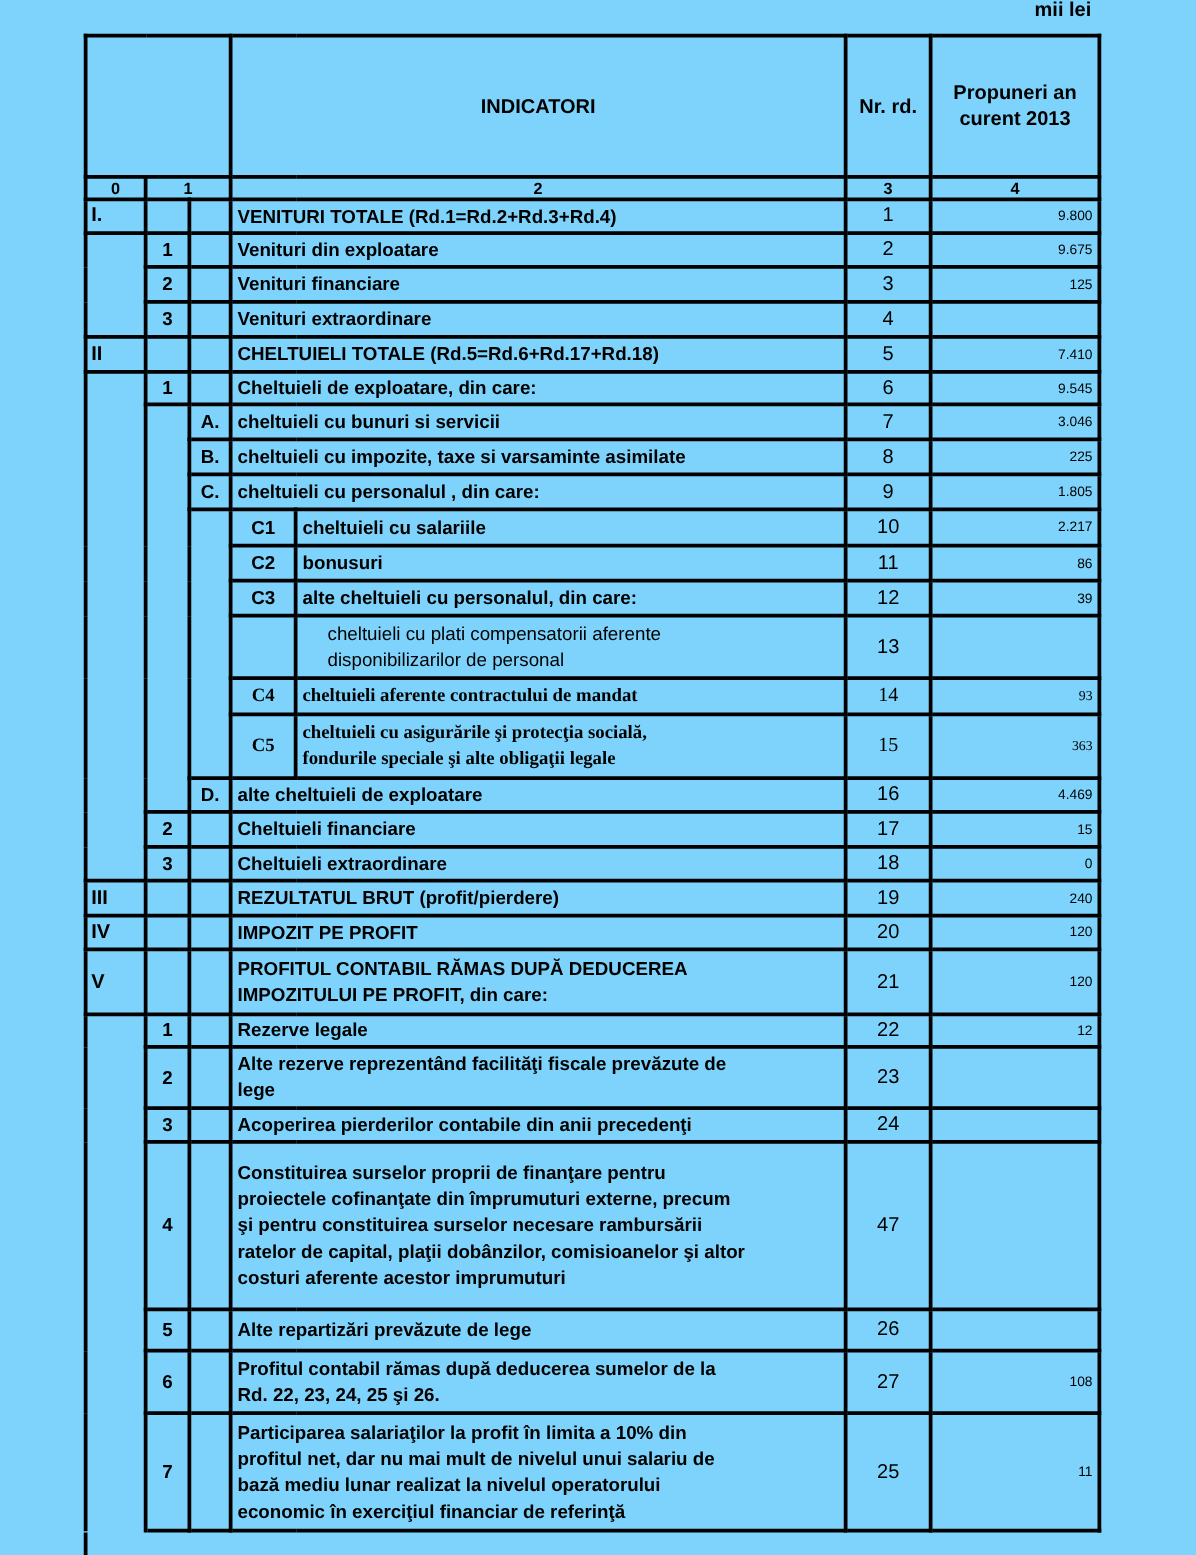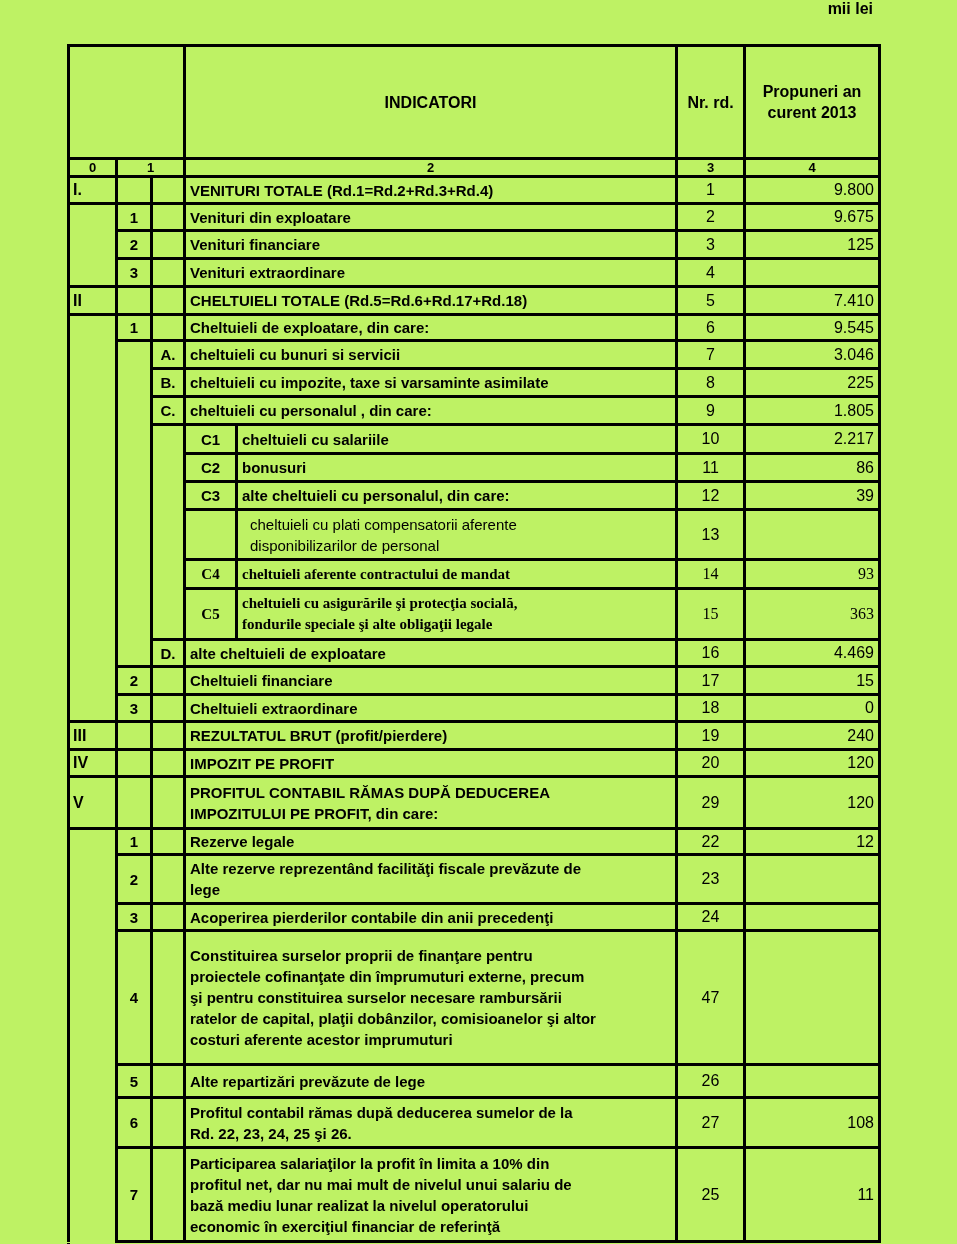--- a/index.html
+++ b/index.html
@@ -1,27 +1,27 @@
 <!DOCTYPE html>
 <html><head>
 <meta charset="utf-8">
 <style>
   html,body { margin:0; padding:0; background:#fff; }
   body { width:957px; height:1244px; font-family:"Liberation Sans", sans-serif; color:#000; }
-  .sheet { position:relative; width:957px; height:1244px; background:#bef264; overflow:hidden; }
+  .sheet { position:relative; width:957px; height:1244px; background:#7dd3fc; overflow:hidden; }
   .unit-label { position:absolute; top:0px; right:84px; font-weight:bold; font-size:16px; }
-  .tbl-wrap { position:absolute; left:67px; top:44px; width:811px; }
+  .tbl-wrap { position:absolute; left:67px; top:27px; width:811px; }
   table.bvc { border-collapse:collapse; table-layout:fixed; width:811px; }
   td { border:3px solid #000; padding:1px 3px; font-size:15px; vertical-align:middle; overflow:hidden; }
   .hdr { font-weight:bold; text-align:center; font-size:16px; white-space:pre-line; line-height:21px; }
   .colnum td { font-weight:bold; text-align:center; font-size:13px; padding:0; }
   .txt { font-weight:bold; white-space:pre-line; line-height:21px; text-align:left; padding-left:4px; }
-  .txt.regular { font-weight:normal; padding-left:12px; }
+  .txt.regular { font-weight:normal; padding-left:24px; }
   .nr  { text-align:center; font-weight:normal; font-size:16px; }
-  .val { text-align:right; font-weight:normal; font-size:16px; padding-right:4px; }
+  .val { text-align:right; font-weight:normal; font-size:11px; padding-right:4px; }
   .lbl-roman  { font-weight:bold; text-align:left; padding-left:3px; font-size:16px; }
   .lbl-num, .lbl-letter, .lbl-code { font-weight:bold; text-align:center; font-size:15px; }
   .tail { border-bottom:none; }
   .tail-line { position:absolute; left:0; top:100%; width:3px; height:18px; background:#000; }
 </style>
 </head>
 <body>
 
 <div class="sheet">
   <div class="unit-label">mii lei</div>
@@ -191,21 +191,21 @@
             <td class="txt" colspan="2">IMPOZIT PE PROFIT</td>
             <td class="nr">20</td>
             <td class="val">120</td>
           </tr>
           <tr style="height: 52px;">
             <td class="lbl-roman">V</td>
             <td></td>
             <td></td>
             <td class="txt" colspan="2">PROFITUL CONTABIL RĂMAS DUPĂ DEDUCEREA
 IMPOZITULUI PE PROFIT, din care:</td>
-            <td class="nr">29</td>
+            <td class="nr">21</td>
             <td class="val">120</td>
           </tr>
           <tr style="height: 25px;">
             <td class="tail" rowspan="7"></td>
             <td class="lbl-num">1</td>
             <td></td>
             <td class="txt" colspan="2">Rezerve legale</td>
             <td class="nr">22</td>
             <td class="val">12</td>
           </tr>

